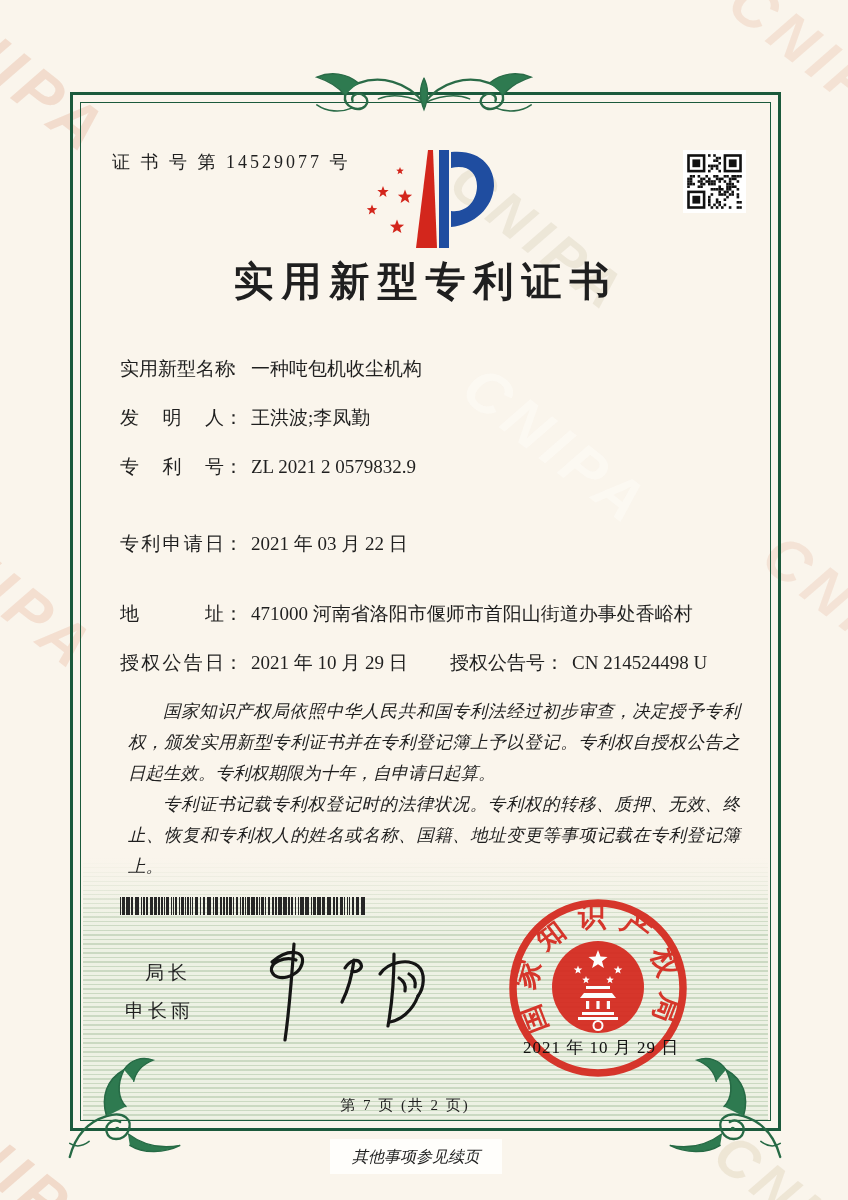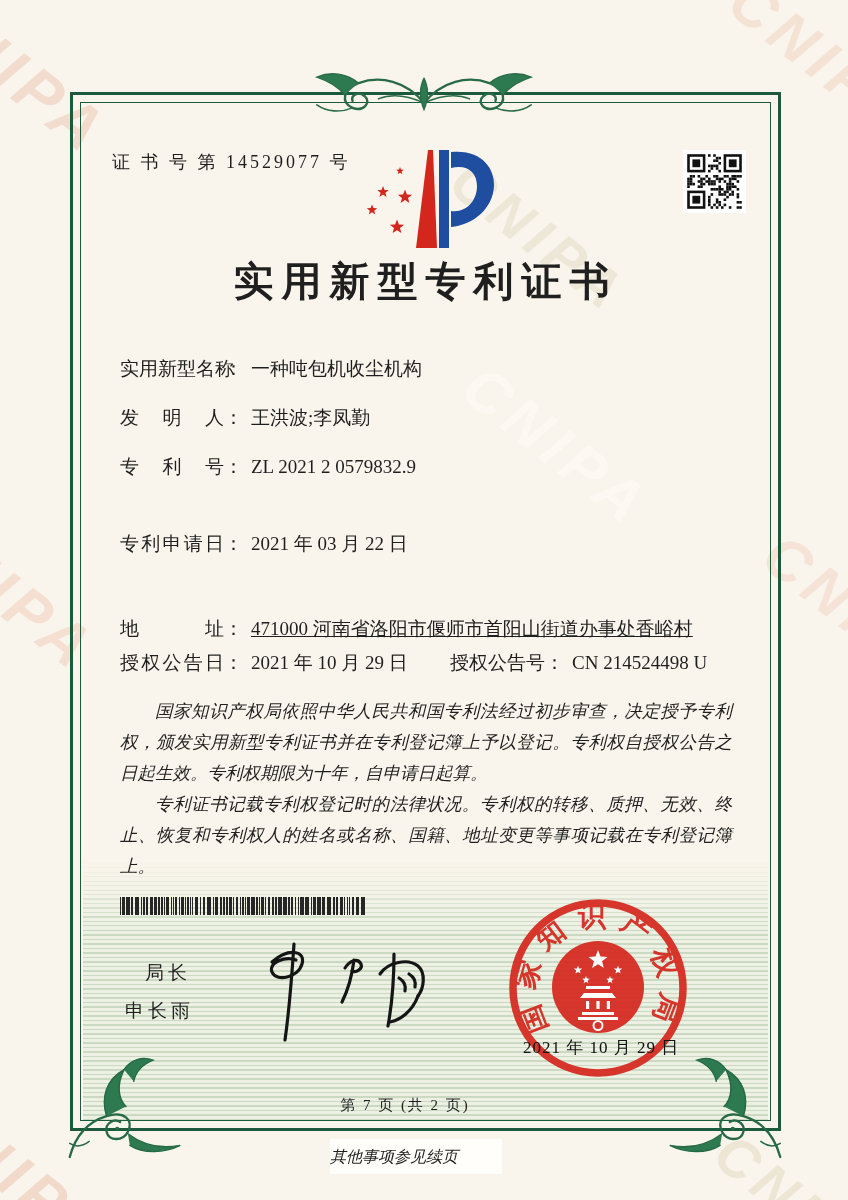--- a/index.html
+++ b/index.html
@@ -17,28 +17,28 @@
       background-image:repeating-linear-gradient(180deg,rgba(147,178,139,.38) 0 1px,rgba(0,0,0,0) 1px 4.5px);}
   .waveband::before{content:"";position:absolute;left:0;top:0;width:100%;height:70px;
       background:linear-gradient(180deg,#faf5ec 0%,rgba(250,245,236,0) 100%);}
   .cert-no{position:absolute;left:112px;top:150px;font-size:18px;letter-spacing:3px;z-index:3;}
   .title{position:absolute;left:70px;top:254px;width:711px;text-align:center;
       font-size:40px;font-weight:bold;letter-spacing:8px;z-index:3;}
   .frow{position:absolute;left:120px;width:620px;font-size:19px;z-index:3;white-space:nowrap;}
   .flabel{display:inline-block;width:104px;text-align:justify;text-align-last:justify;vertical-align:top;}
   .fcolon{display:inline-block;margin-right:8px;}
   .grant-no{position:absolute;left:330px;top:0;white-space:nowrap;}
-  .body-text{position:absolute;left:120px;top:696px;width:612px;font-size:17.5px;
+  .body-text{position:absolute;left:128px;top:696px;width:612px;font-size:17.5px;
       line-height:31px;text-align:justify;font-style:italic;z-index:3;}
   .body-text p{margin:0;text-indent:2em;}
   .director{position:absolute;left:125px;font-size:19px;letter-spacing:4px;z-index:4;}
   .pageinfo{position:absolute;left:300px;top:1096px;width:210px;text-align:center;
       font-size:15px;letter-spacing:2px;z-index:4;}
   .notebox{position:absolute;left:330px;top:1139px;width:172px;height:35px;background:#fffefb;
-      line-height:35px;font-size:16px;font-style:italic;z-index:3;}
+      text-align:center;line-height:35px;font-size:16px;font-style:italic;z-index:3;}
   .sealdate{position:absolute;left:520px;top:1036px;width:162px;text-align:center;
       font-size:17px;letter-spacing:1px;color:#111;z-index:6;}
   svg{display:block;}
   .abs{position:absolute;}
 </style>
 </head>
 <body>
 
 <div class="page">
 
@@ -237,21 +237,21 @@
   </div>
   <div class="frow" style="top:405px;">
     <span class="flabel">发明人</span><span class="fcolon">：</span><span>王洪波;李凤勤</span>
   </div>
   <div class="frow" style="top:454px;">
     <span class="flabel">专利号</span><span class="fcolon">：</span><span>ZL 2021 2 0579832.9</span>
   </div>
   <div class="frow" style="top:503px;margin-top:28px;">
     <span class="flabel">专利申请日</span><span class="fcolon">：</span><span>2021 年 03 月 22 日</span>
   </div>
-  <div class="frow" style="top:616px;text-decoration:underline;">
+  <div class="frow" style="top:601px;">
     <span class="flabel">地址</span><span class="fcolon">：</span><span>471000 河南省洛阳市偃师市首阳山街道办事处香峪村</span>
   </div>
 
   <div class="frow" style="top:650px;">
     <span class="flabel">授权公告日</span><span class="fcolon">：</span><span>2021 年 10 月 29 日</span>
     <span class="grant-no">
       <span>授权公告号</span><span class="fcolon">：</span><span>CN 214524498 U</span>
     </span>
   </div>
 

